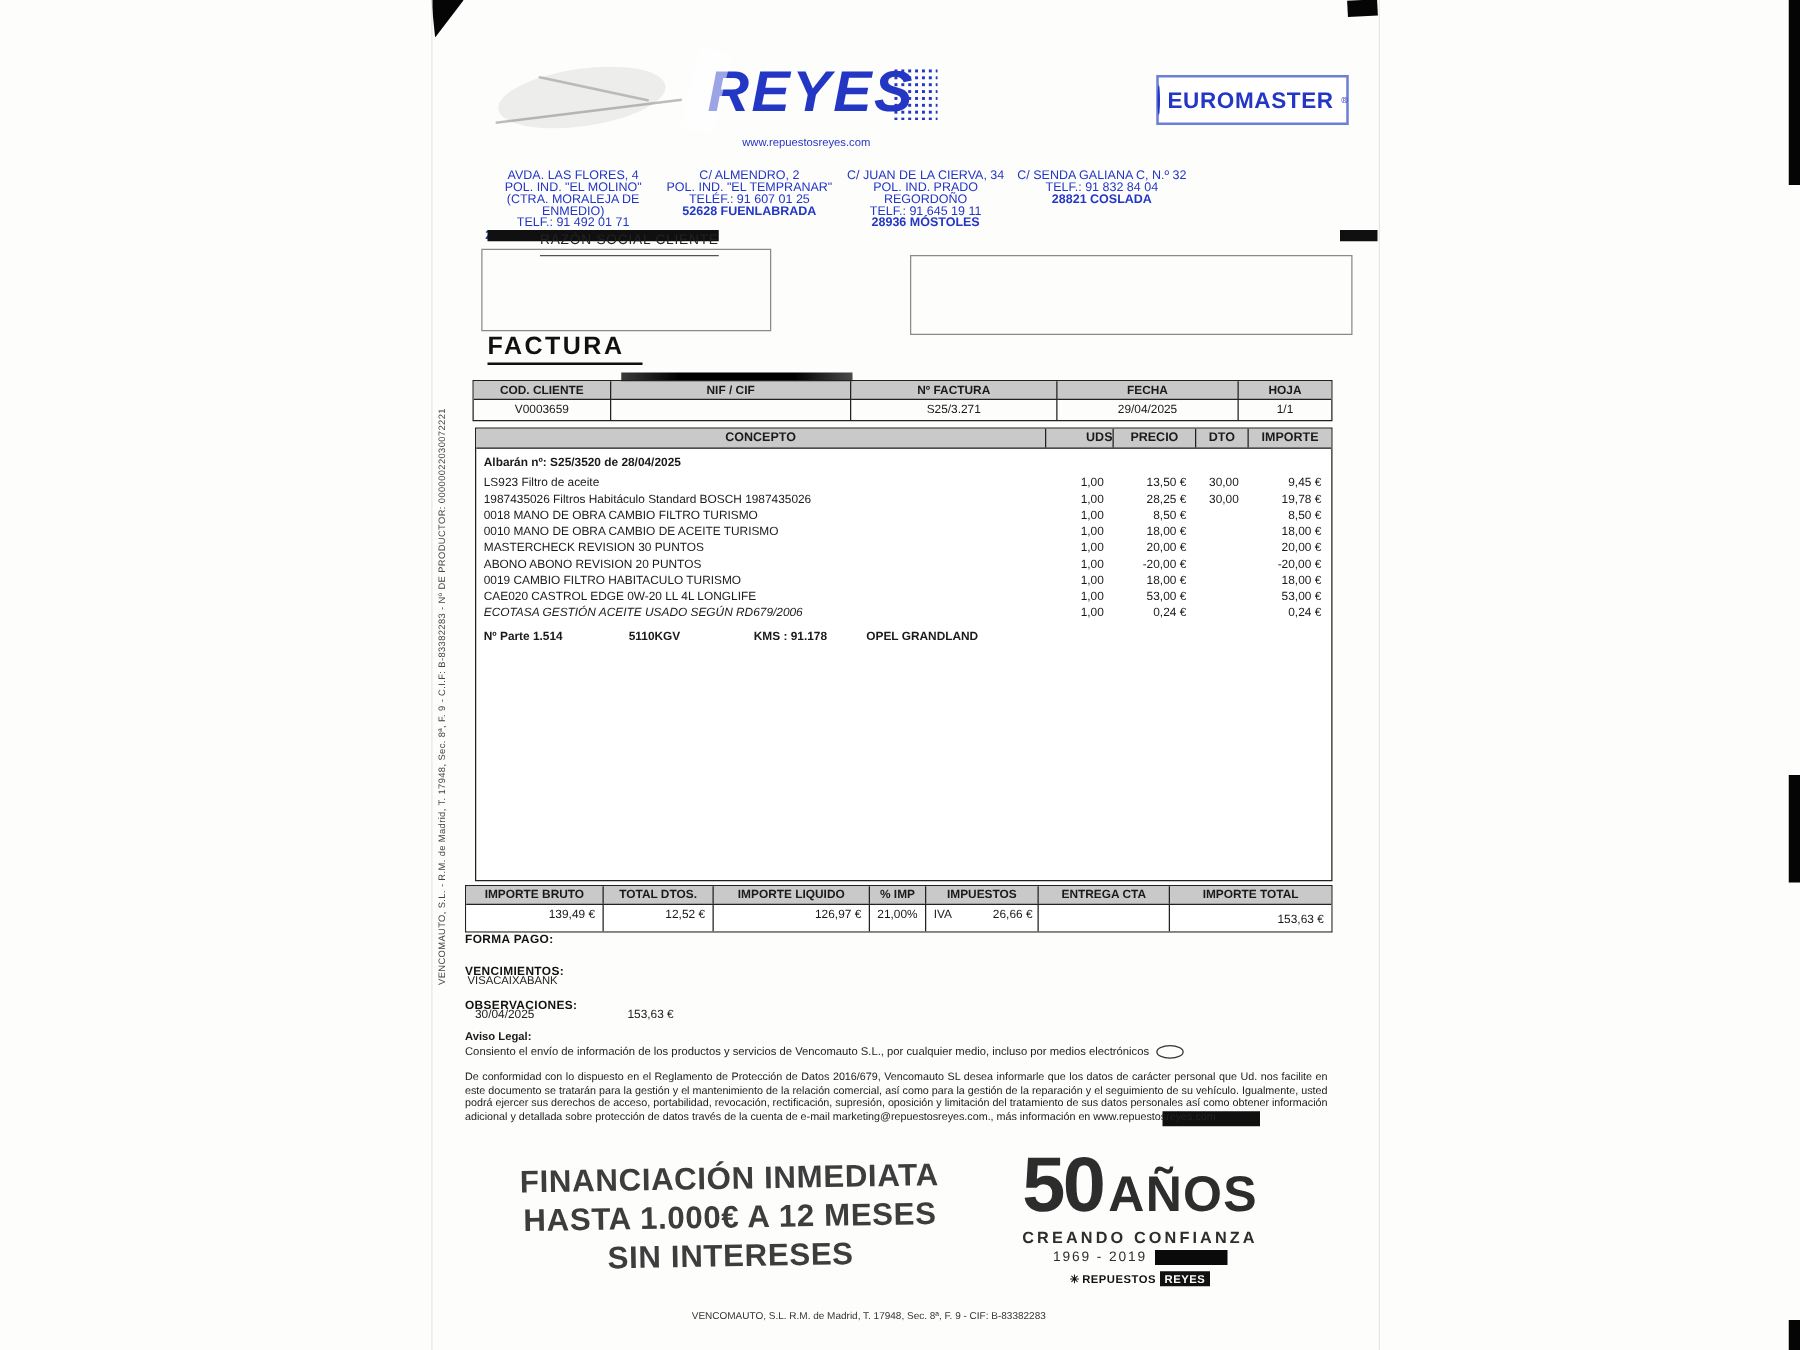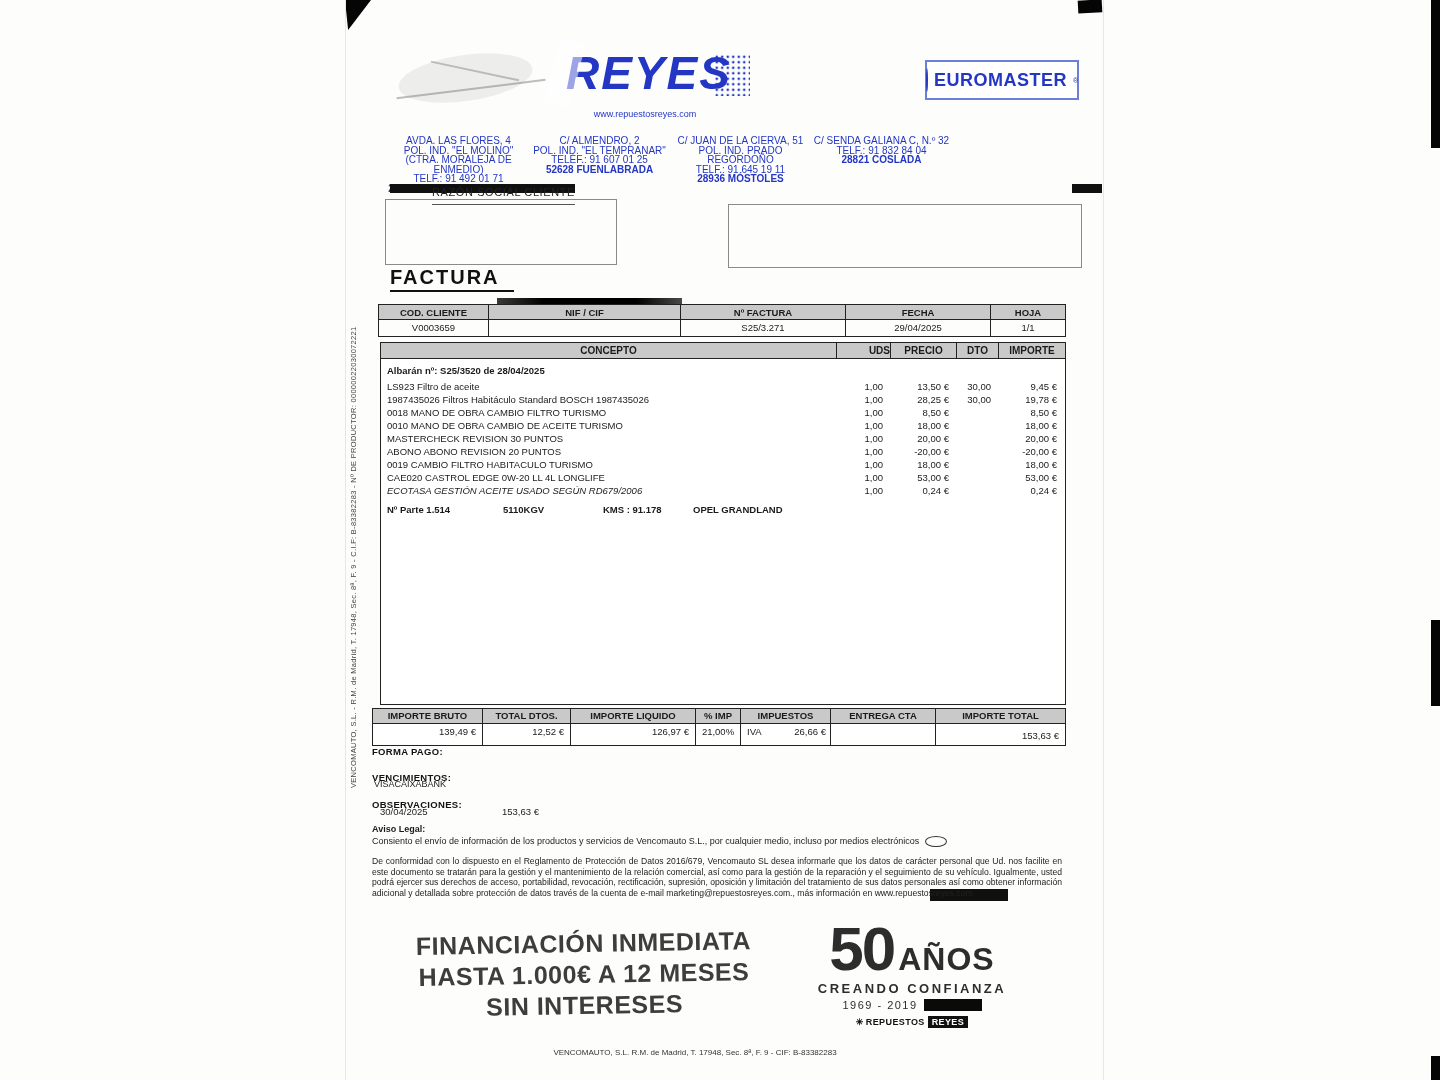--- a/index.html
+++ b/index.html
@@ -94,21 +94,21 @@
     vertical-align:middle;margin-left:6px;}
   .legal-par{position:absolute;left:372px;top:856px;width:690px;font-size:8.6px;line-height:10.6px;
     text-align:justify;color:#222;}
   
   .promo{position:absolute;left:408px;top:928px;width:352px;text-align:center;font-weight:bold;
     color:#3d3d3d;font-size:25px;line-height:31px;letter-spacing:.5px;transform:rotate(-1deg);}
   
   .anniv{position:absolute;left:803px;top:920px;width:218px;text-align:center;color:#2d2d2d;}
   .anniv-big{display:flex;align-items:baseline;justify-content:center;gap:4px;}
   .anniv-50{font-size:62px;font-weight:bold;line-height:58px;letter-spacing:-2px;}
-  .anniv-anos{font-size:32px;font-weight:bold;letter-spacing:1px;}
+  .anniv-anos{font-size:40px;font-weight:bold;letter-spacing:1px;}
   .anniv-tag{font-size:13px;font-weight:600;letter-spacing:2.5px;margin-top:3px;}
   .anniv-dates{font-size:11px;letter-spacing:1.5px;margin-top:3px;display:flex;align-items:center;
     justify-content:center;gap:6px;}
   .dates-bar{display:inline-block;width:58px;height:12px;background:#0a0a0a;}
   .mini-logo{margin-top:6px;font-size:9px;font-weight:bold;letter-spacing:.4px;}
   .mini-left{color:#111;}
   .mini-right{color:#fff;background:#111;padding:1px 4px;}
   .mini-mark{color:#111;margin-right:2px;}
   
   .footer-line{position:absolute;left:0;top:1048px;width:1390px;text-align:center;font-size:8px;color:#333;}
@@ -150,21 +150,21 @@
         <div>TELF.: 91 492 01 71</div>
         <div style="font-weight: bold;">28970 HUMANES DE MADRID</div>
       </div>
       <div class="loc">
         <div>C/ ALMENDRO, 2</div>
         <div>POL. IND. "EL TEMPRANAR"</div>
         <div>TELÉF.: 91 607 01 25</div>
         <div style="font-weight: bold;">52628 FUENLABRADA</div>
       </div>
       <div class="loc">
-        <div>C/ JUAN DE LA CIERVA, 51</div>
+        <div>C/ JUAN DE LA CIERVA, 34</div>
         <div>POL. IND. PRADO REGORDOÑO</div>
         <div>TELF.: 91 645 19 11</div>
         <div style="font-weight: bold;">28936 MÓSTOLES</div>
       </div>
       <div class="loc">
         <div>C/ SENDA GALIANA C, N.º 32</div>
         <div>TELF.: 91 832 84 04</div>
         <div style="font-weight: bold;">28821 COSLADA</div>
       </div>
     </div>

